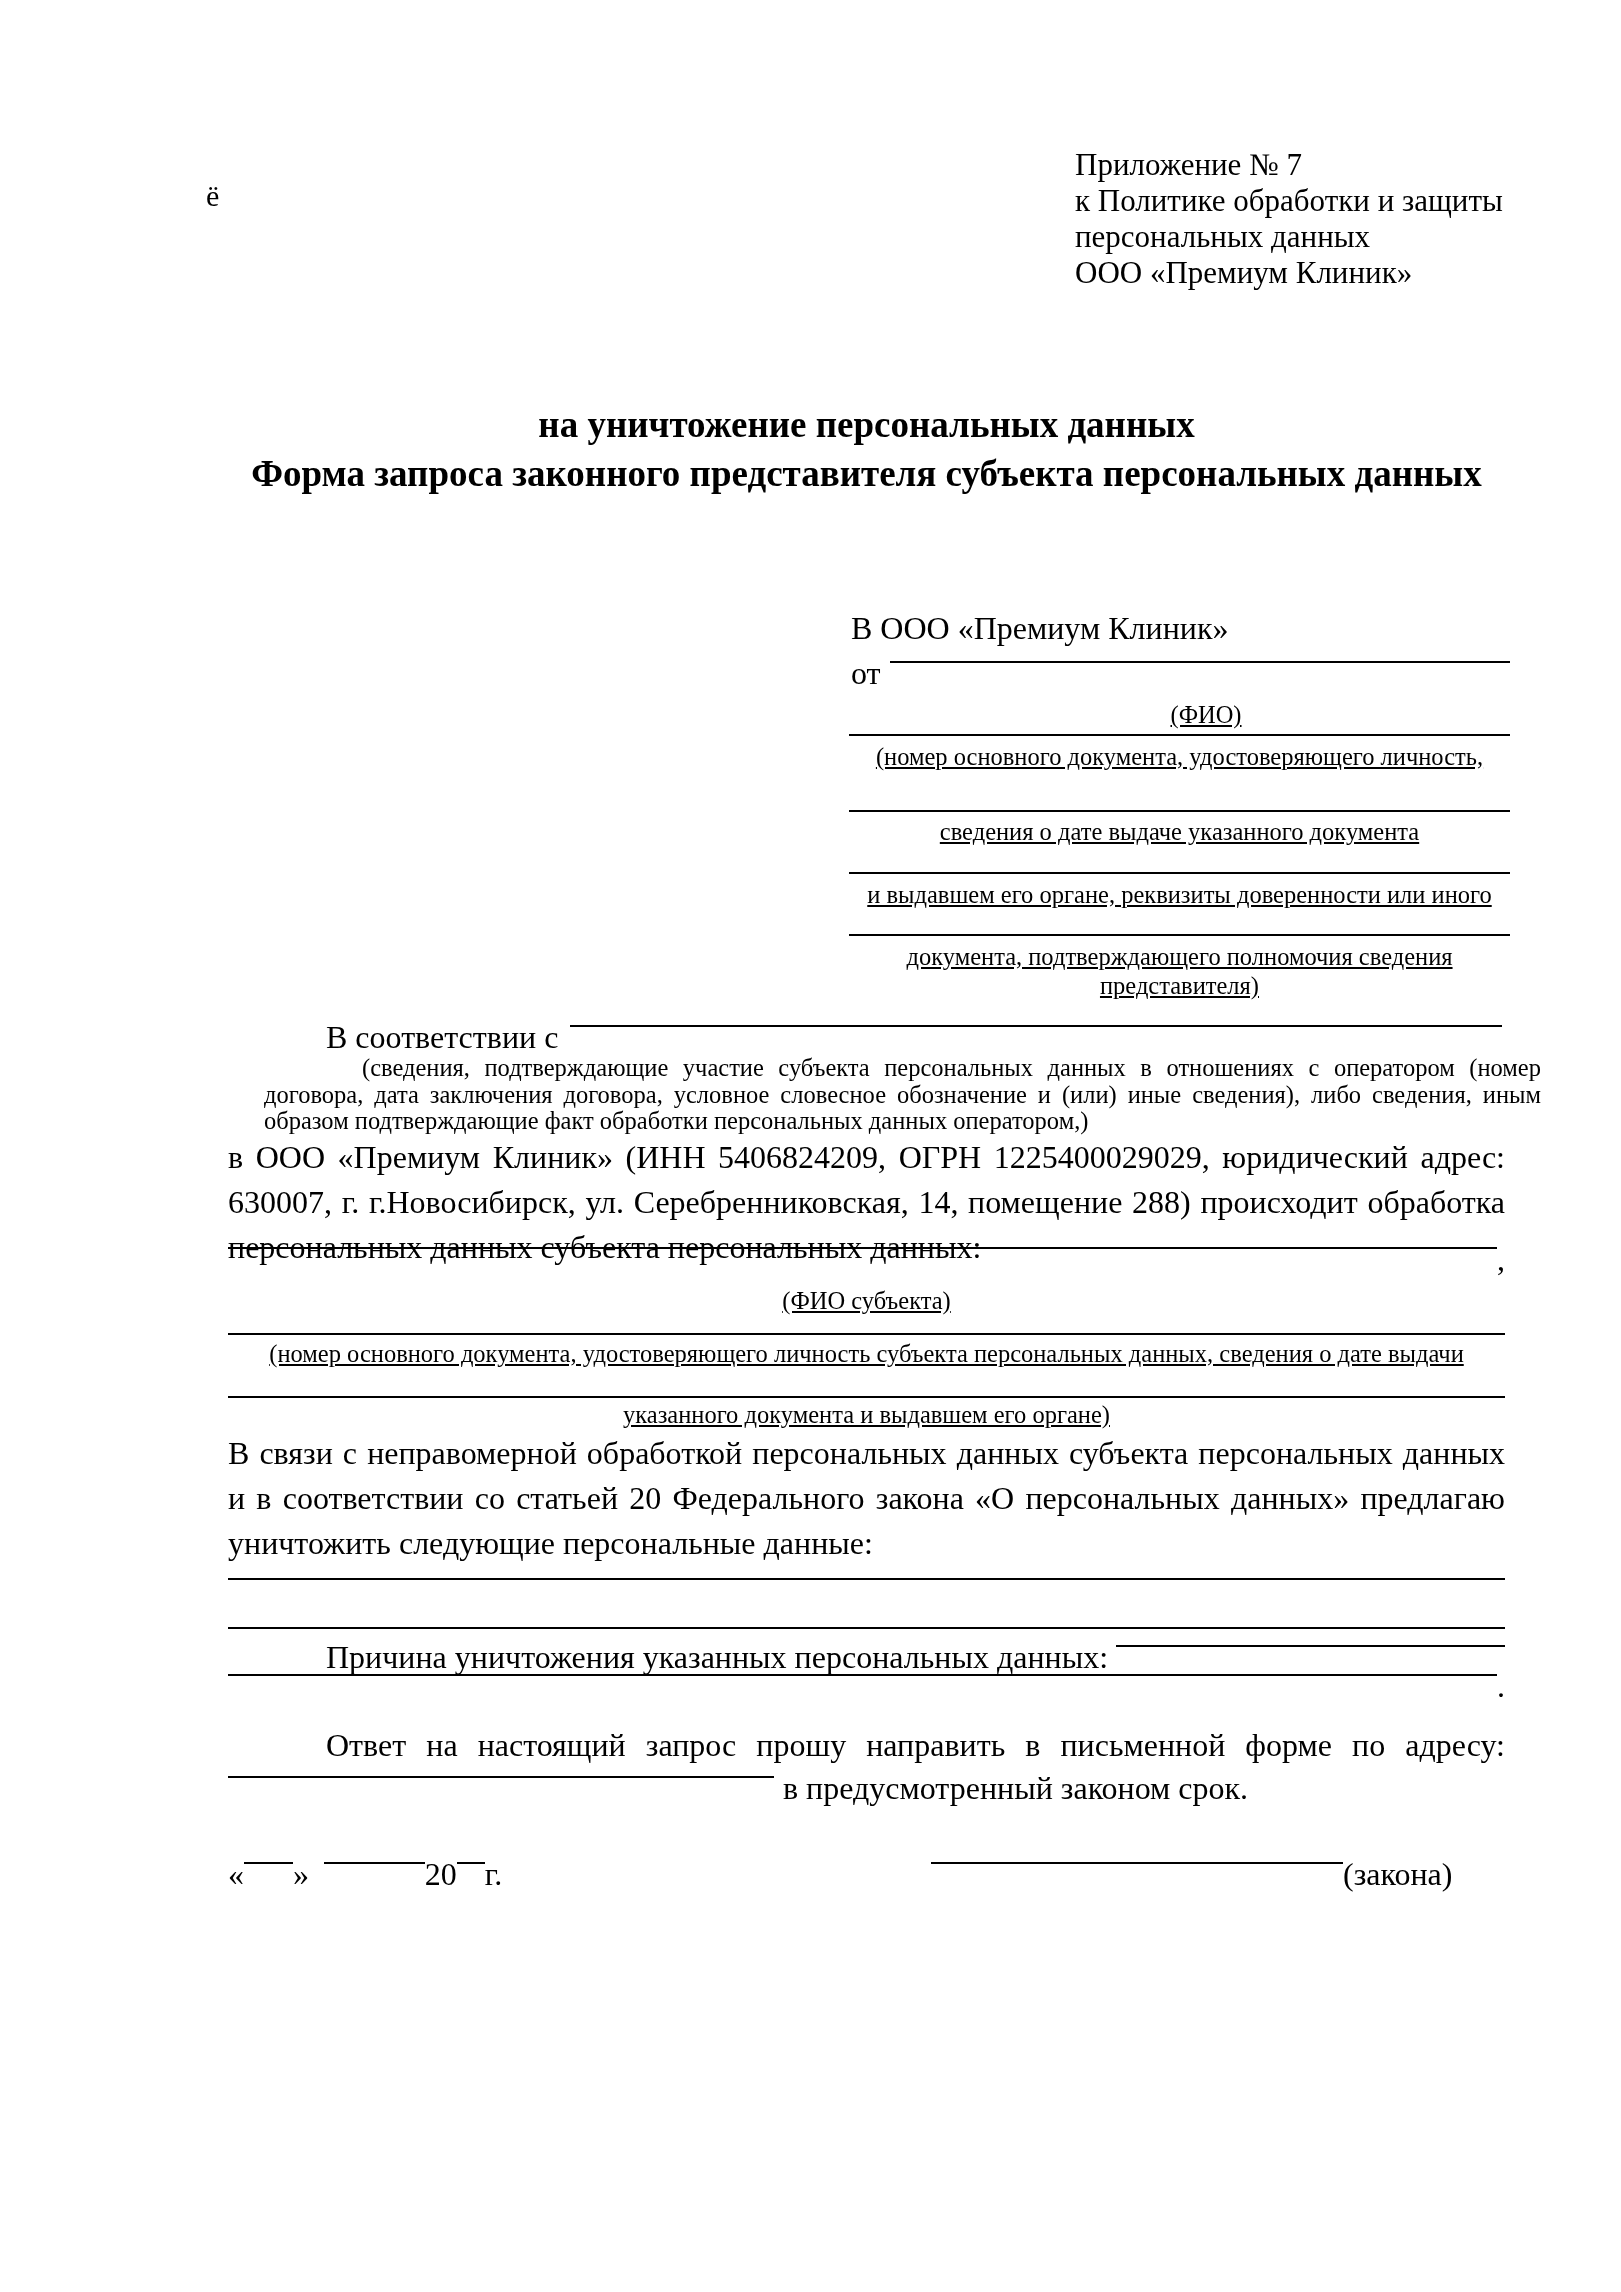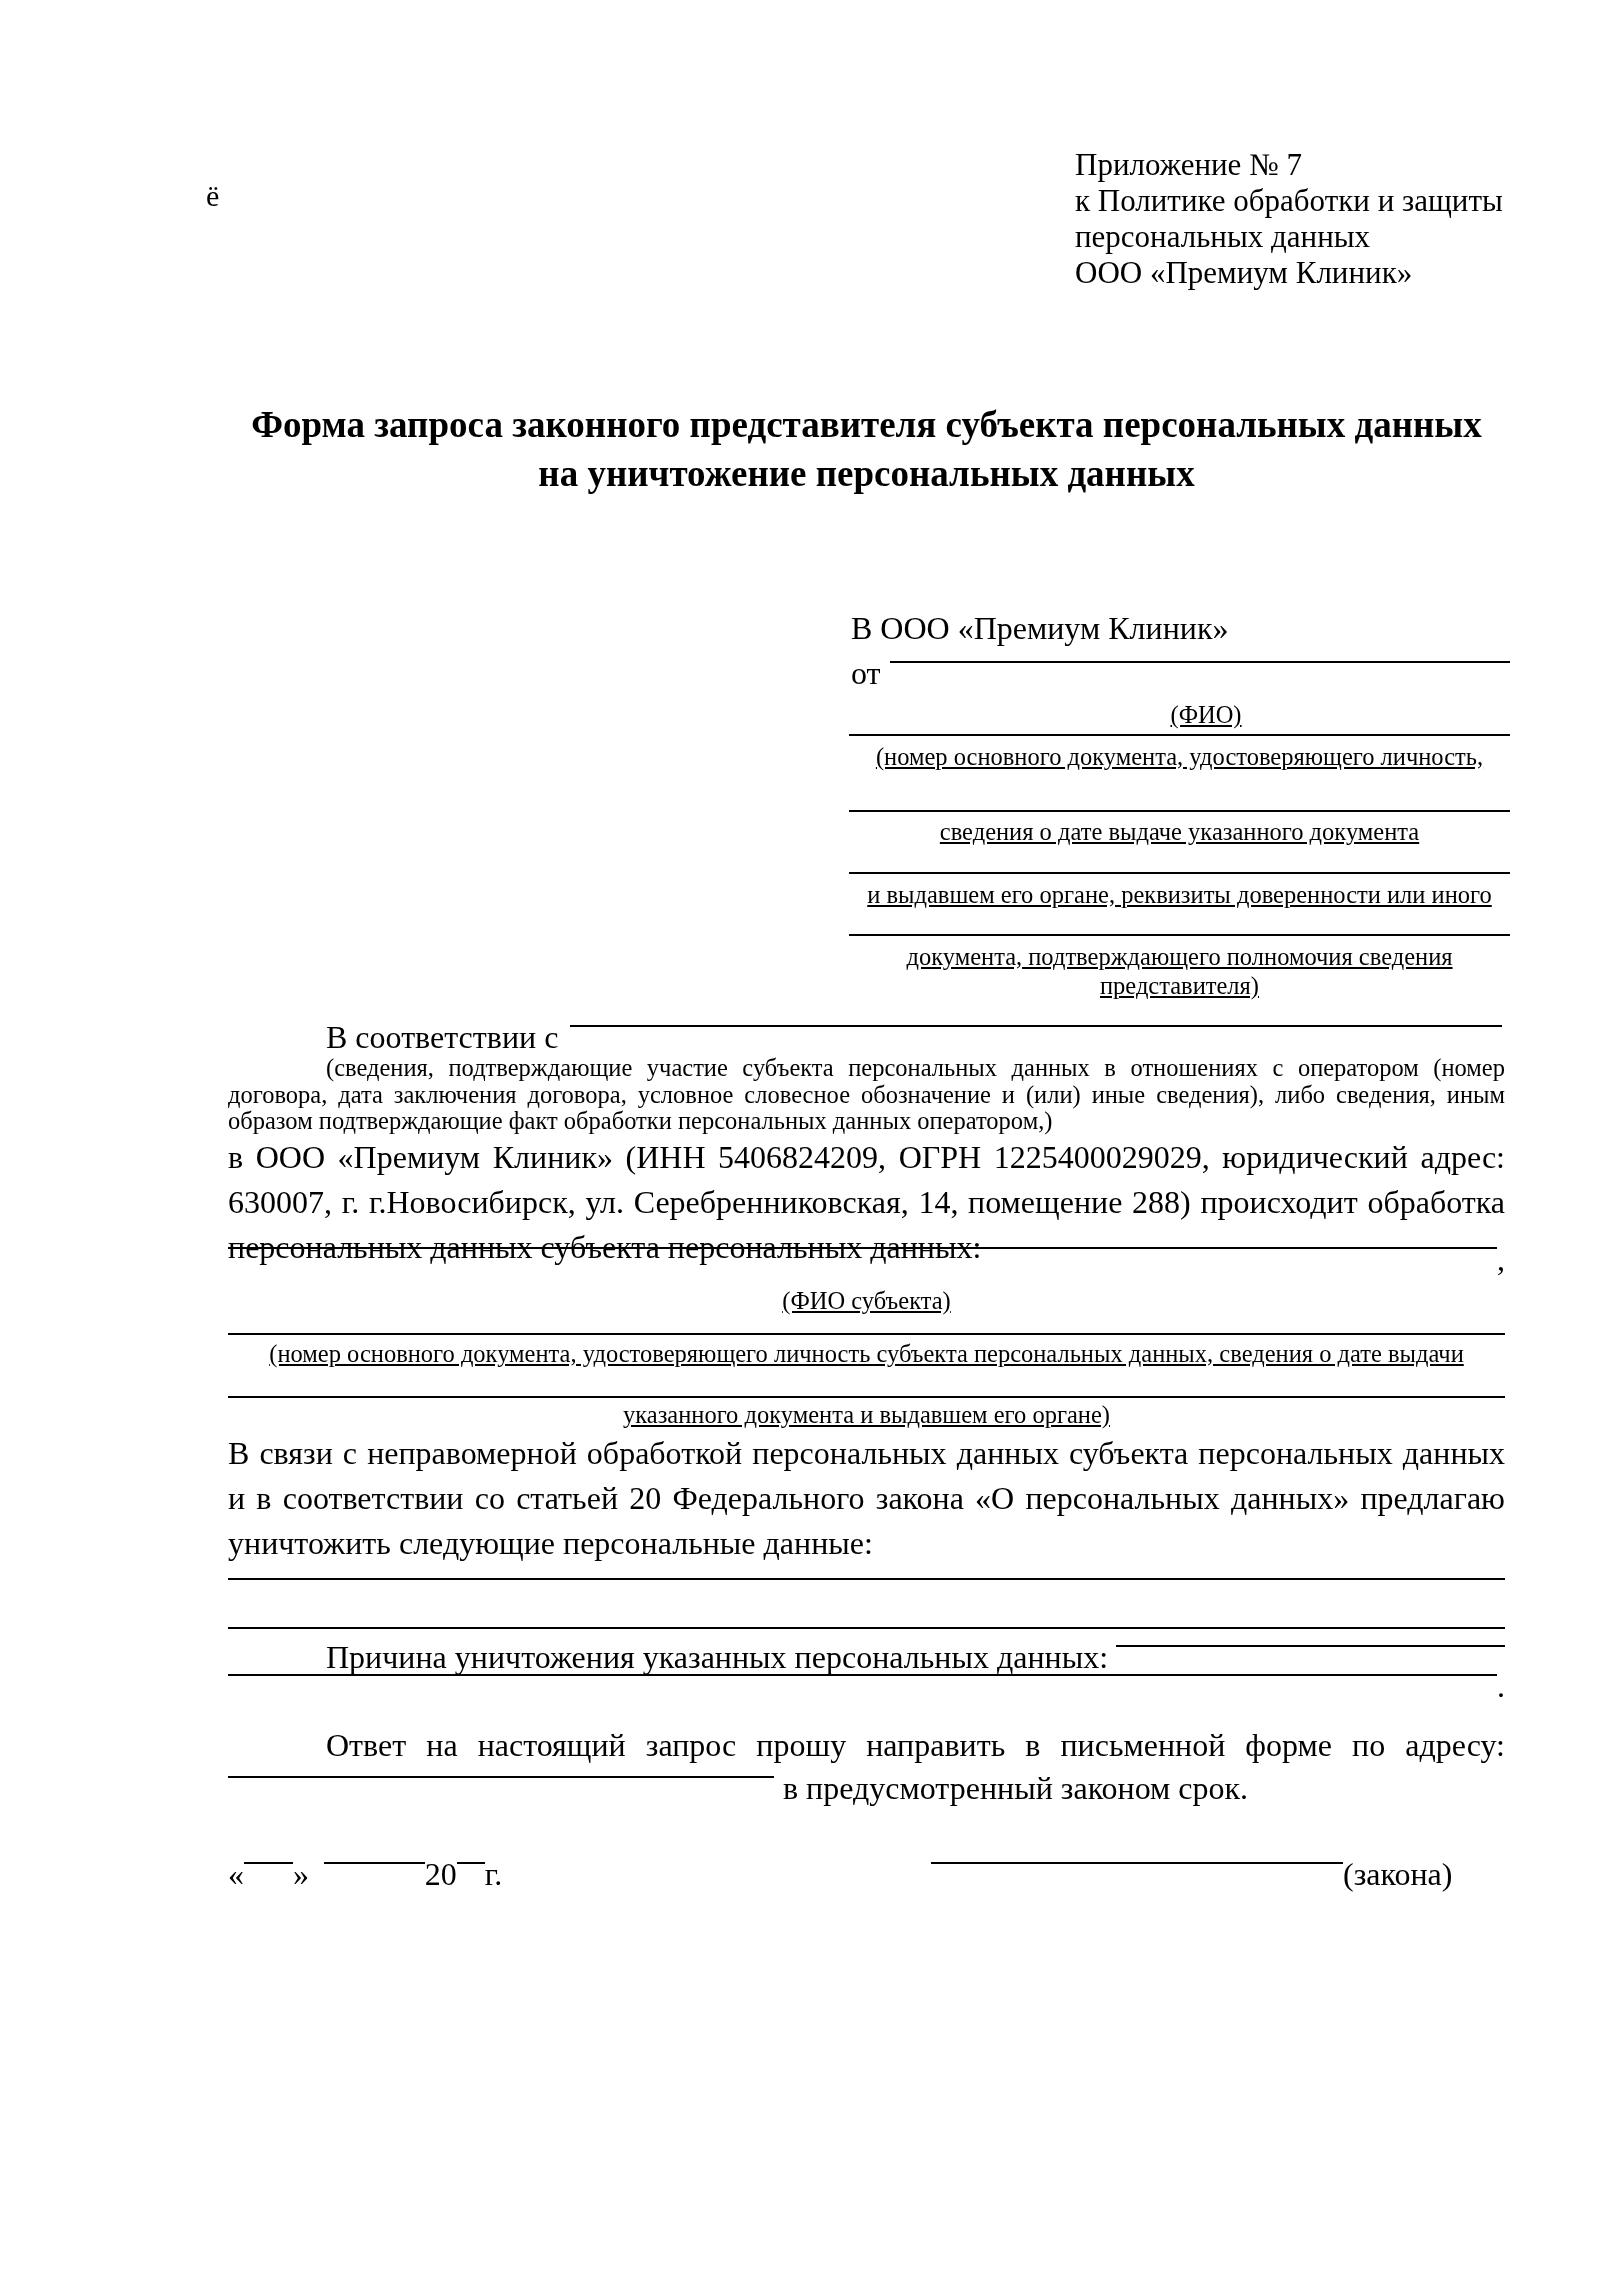--- a/index.html
+++ b/index.html
@@ -17,41 +17,41 @@
   .caption{font-size:24.5px;line-height:29px;text-align:center;text-decoration:underline;}
   .line{position:absolute;height:0;border-top:2.9px solid #000;}
   .row{position:absolute;display:flex;}
   .blank{border-bottom:2.9px solid #000;height:9.8px;}
   .grow{flex:1 1 auto;}
   .title{
     font-size:37px;font-weight:bold;line-height:49px;text-align:center;
   }
   .appendix{font-size:31px;line-height:36px;}
   .justify{text-align:justify;}
-  .note{font-size:24.5px;line-height:26.5px;text-align:justify;text-indent:98px;}
+  .note{font-size:24.5px;line-height:26.5px;text-align:justify;text-indent:98px;margin-left:36px;}
   .indent{display:inline-block;width:98px;}
   .nowrap{white-space:nowrap;}
 </style>
 </head>
 <body>
 
 <div class="page">
 
   <div class="abs" style="left:206px;top:179px;font-size:30px;">ё</div>
 
   <div class="abs appendix" style="left:1075px;top:147px;width:451px;">
     <div>Приложение № 7</div>
     <div>к Политике обработки и защиты</div>
     <div>персональных данных</div>
     <div>ООО «Премиум Клиник»</div>
   </div>
 
   <div class="abs title" style="left:228px;top:400px;width:1277px;">
+    <div>на уничтожение персональных данных</div>
     <div>Форма запроса законного представителя субъекта персональных данных</div>
-    <div>на уничтожение персональных данных</div>
   </div>
 
   <div class="abs body-text" style="left:851px;top:606px;">В ООО «Премиум Клиник»</div>
 
   <div class="row body-text" style="left:851px;top:651px;width:659px;height:45px;">
     <span style="padding-right:9.8px;">от</span>
     <span class="blank grow"></span>
   </div>
   <div class="abs caption" style="left:902px;top:700px;width:608px;">(ФИО)</div>
 

